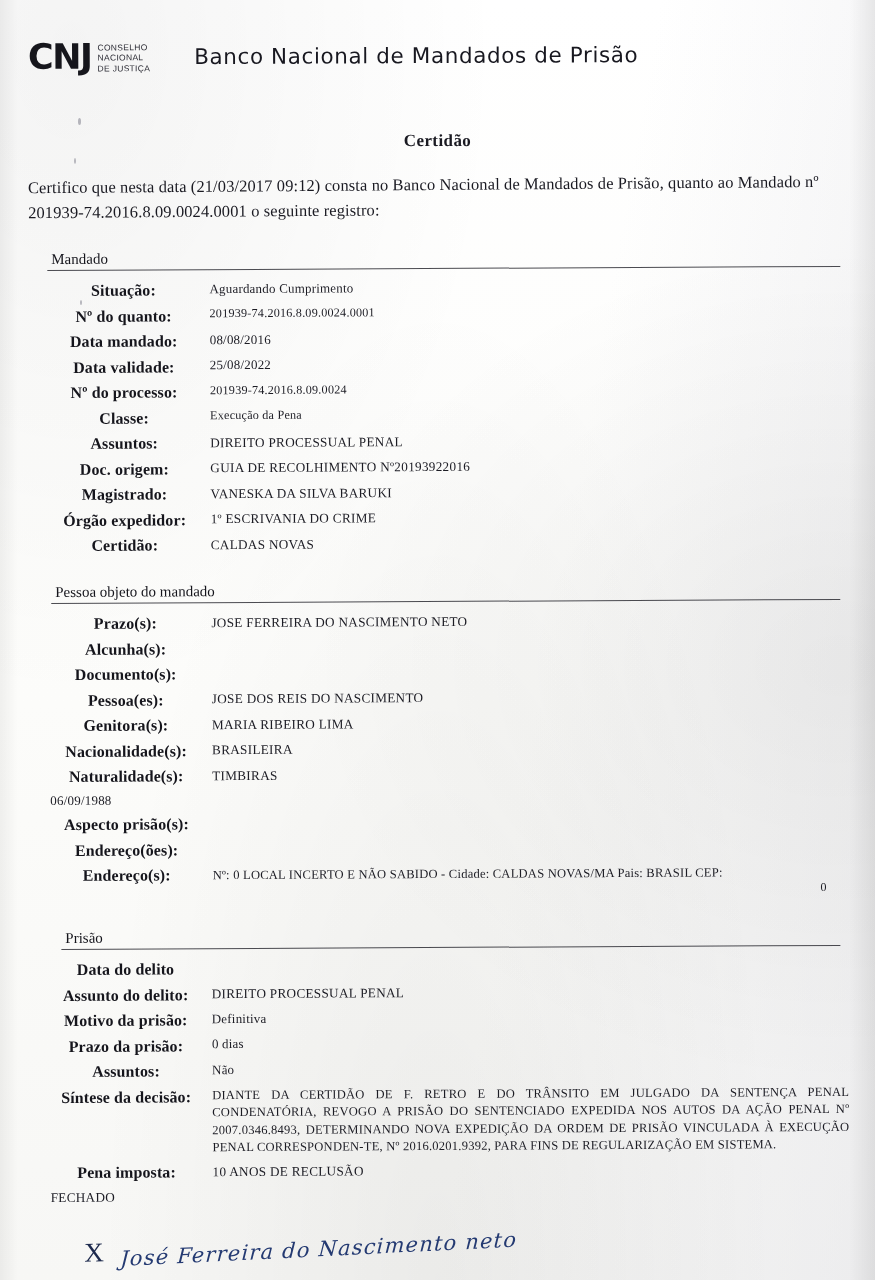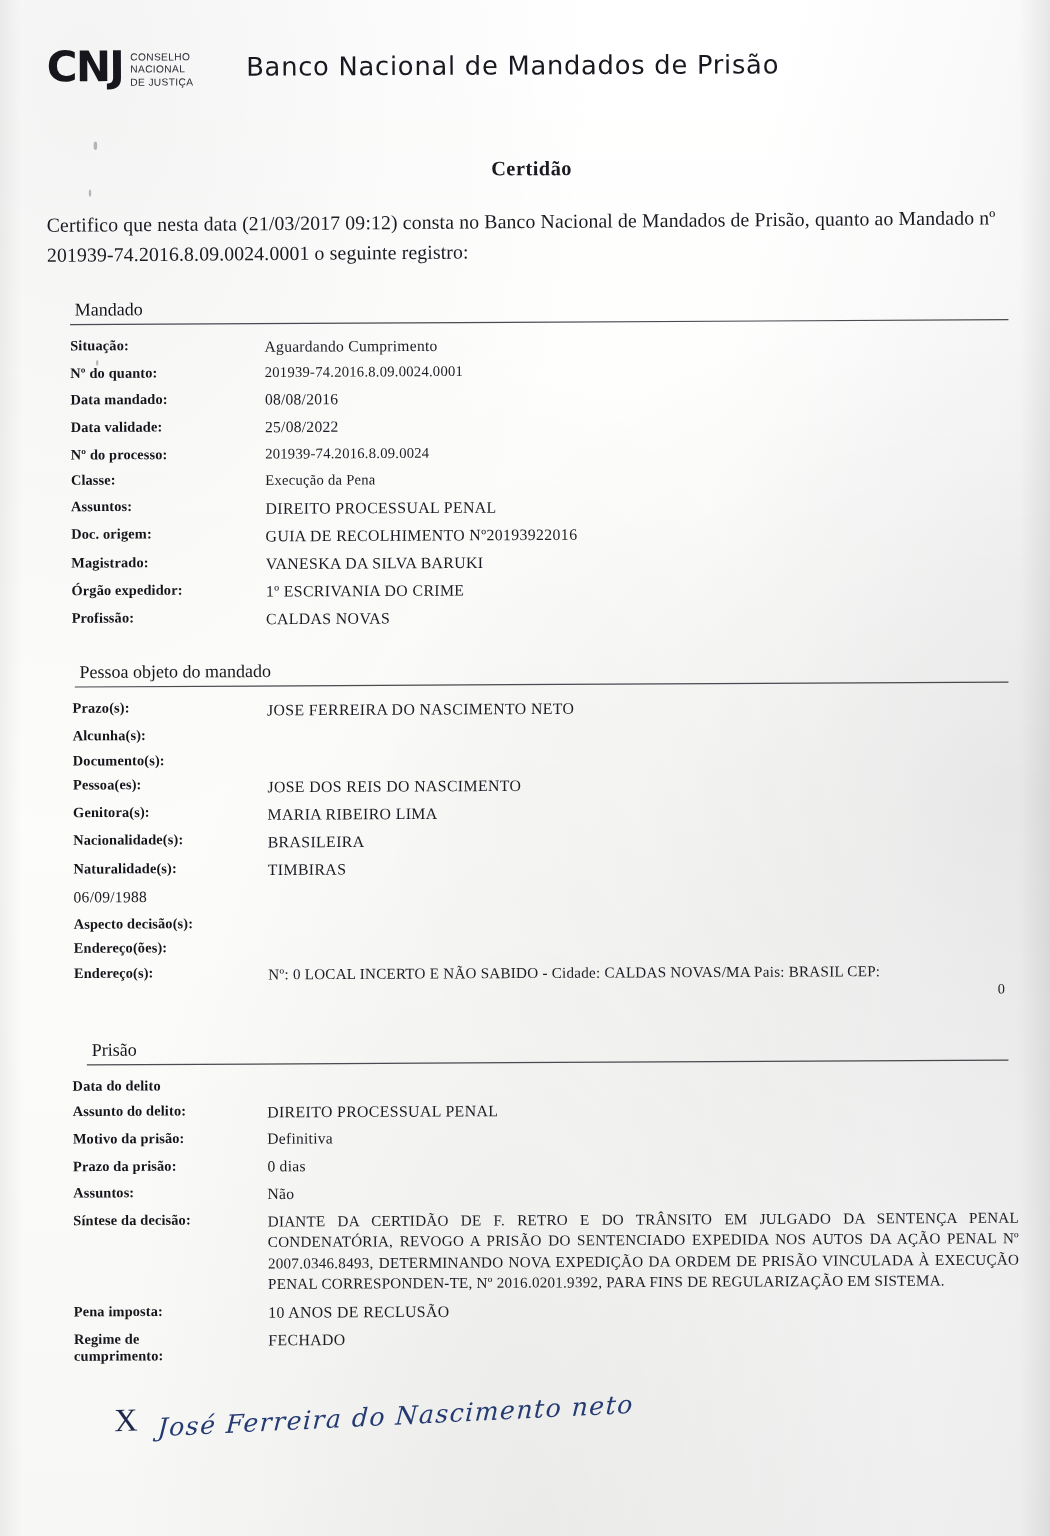--- a/index.html
+++ b/index.html
@@ -33,21 +33,20 @@
     pointer-events: none;
     background:
       radial-gradient(ellipse at 8% 4%, rgba(0,0,0,0.045), rgba(0,0,0,0) 38%),
       radial-gradient(ellipse at 96% 52%, rgba(0,0,0,0.05), rgba(0,0,0,0) 45%),
       radial-gradient(ellipse at 50% 100%, rgba(0,0,0,0.05), rgba(0,0,0,0) 55%);
   }
   .content {
     position: relative;
     z-index: 2;
     padding: 34px 26px 0 26px;
-    margin-left: 11px;
   }
 
   
   .header {
     display: flex;
     align-items: flex-start;
     gap: 14px;
     padding-left: 2px;
     transform: rotate(-0.25deg);
   }
@@ -127,22 +126,22 @@
     padding-left: 22px;
   }
   .row {
     display: flex;
     align-items: flex-start;
     margin-bottom: 5.5px;
   }
   .row .lbl {
     width: 152px;
     flex: 0 0 152px;
-    text-align: left;
-    font-size: 12px;
+    text-align: center;
+    font-size: 16px;
     font-weight: bold;
     color: #15151c;
     padding-right: 10px;
     line-height: 1.25;
     letter-spacing: 0.1px;
   }
   .row .val {
     font-size: 13px;
     color: #1c1c24;
     line-height: 1.3;
@@ -308,21 +307,21 @@
         </div>
         <div class="row">
           <div class="lbl">Magistrado:</div>
           <div class="val caps">VANESKA DA SILVA BARUKI</div>
         </div>
         <div class="row">
           <div class="lbl">Órgão expedidor:</div>
           <div class="val caps">1º ESCRIVANIA DO CRIME</div>
         </div>
         <div class="row">
-          <div class="lbl">Profissão:</div>
+          <div class="lbl">Certidão:</div>
           <div class="val caps">CALDAS NOVAS</div>
         </div>
       </div>
     </div>
 
     <div class="section" id="section-pessoa">
       <div class="section-title">Pessoa objeto do mandado</div>
       <div class="section-rule"></div>
       <div class="rows">
         <div class="row">
@@ -350,21 +349,21 @@
           <div class="val caps">BRASILEIRA</div>
         </div>
         <div class="row">
           <div class="lbl">Naturalidade(s):</div>
           <div class="val caps">TIMBIRAS</div>
         </div>
         <div class="row two-line">
           <div class="val">06/09/1988</div>
         </div>
         <div class="row">
-          <div class="lbl">Aspecto decisão(s):</div>
+          <div class="lbl">Aspecto prisão(s):</div>
           <div class="val"></div>
         </div>
         <div class="row">
           <div class="lbl">Endereço(ões):</div>
           <div class="val"></div>
         </div>
         <div class="row">
           <div class="lbl">Endereço(s):</div>
           <div class="val endereco">
             <span>Nº: 0 LOCAL INCERTO E NÃO SABIDO - Cidade: CALDAS NOVAS/MA Pais: BRASIL CEP:</span>
@@ -400,21 +399,20 @@
         </div>
         <div class="row">
           <div class="lbl">Síntese da decisão:</div>
           <div class="val block">DIANTE DA CERTIDÃO DE F. RETRO E DO TRÂNSITO EM JULGADO DA SENTENÇA PENAL CONDENATÓRIA, REVOGO A PRISÃO DO SENTENCIADO EXPEDIDA NOS AUTOS DA AÇÃO PENAL Nº 2007.0346.8493, DETERMINANDO NOVA EXPEDIÇÃO DA ORDEM DE PRISÃO VINCULADA À EXECUÇÃO PENAL CORRESPONDEN-TE, Nº 2016.0201.9392, PARA FINS DE REGULARIZAÇÃO EM SISTEMA.</div>
         </div>
         <div class="row">
           <div class="lbl">Pena imposta:</div>
           <div class="val caps">10 ANOS DE RECLUSÃO</div>
         </div>
         <div class="row two-line">
-          <div class="lbl">Regime de<br>cumprimento:</div>
           <div class="val caps">FECHADO</div>
         </div>
       </div>
     </div>
 
     <div class="signature-area">
       <div class="sig-x">X</div>
       <div class="sig-name">José Ferreira do Nascimento neto</div>
     </div>
 

